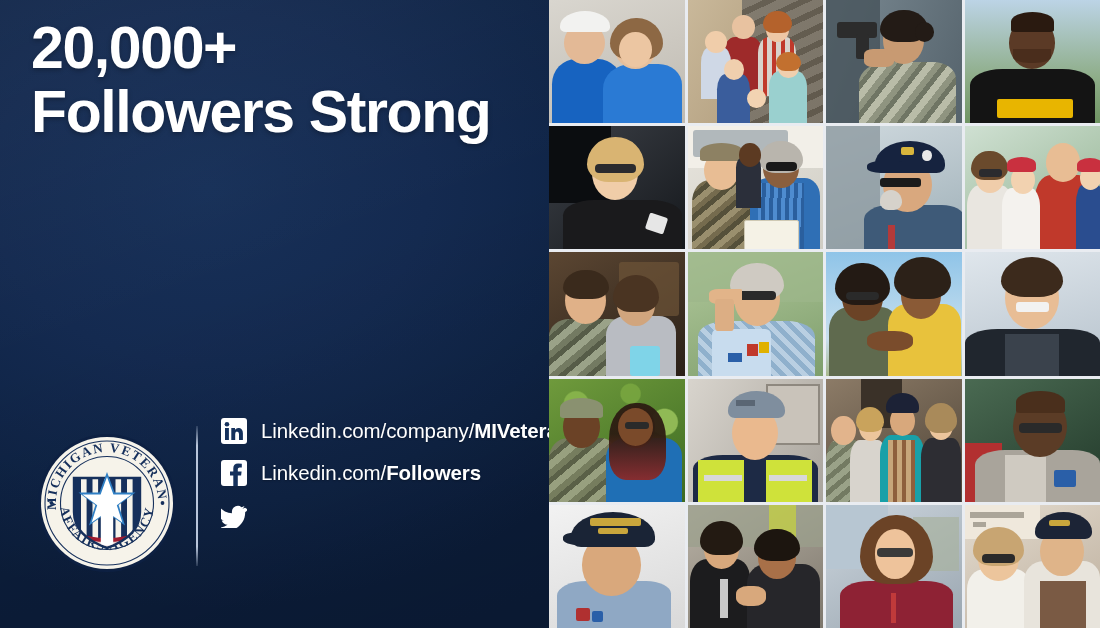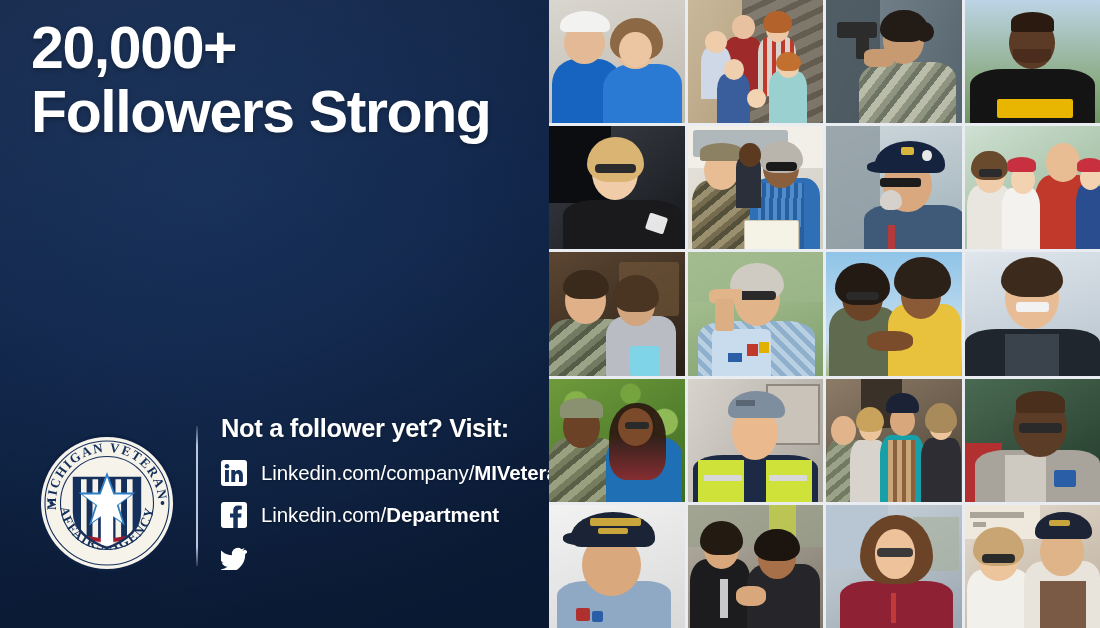--- a/index.html
+++ b/index.html
@@ -226,42 +226,41 @@
 
         <path d="M 71,40 L 78.6,60.5 L 99.5,60.5 L 82.6,73 L 89,93.5 L 71,81 L 53,93.5 L 59.4,73 L 42.5,60.5 L 63.4,60.5 Z" fill="#2f7fc4"></path>
         <path d="M 71,45 L 77.4,62.5 L 95.5,62.5 L 80.8,73.2 L 86.4,90.5 L 71,79.8 L 55.6,90.5 L 61.2,73.2 L 46.5,62.5 L 64.6,62.5 Z" fill="#ffffff"></path>
         <path d="M 64.8,78 L 77.2,78 L 77.2,112 Q 71,115.5 64.8,112 Z" fill="#ffffff"></path>
       </svg>
     </div>
 
     <div class="divider"></div>
 
     <div class="cta">
-      <div class="cta-title">Not a follower yet? Visit:</div>
 
       <div class="social-row">
         <span class="social-icon">
           <svg width="26" height="26" viewBox="0 0 26 26" xmlns="http://www.w3.org/2000/svg">
             <rect x="0" y="0" width="26" height="26" rx="3" fill="#ffffff"></rect>
             <rect x="4" y="10" width="3.9" height="12" fill="#15315c"></rect>
             <circle cx="5.95" cy="6.3" r="2.3" fill="#15315c"></circle>
             <path d="M 10.3,10 L 14,10 L 14,11.7 Q 15.6,9.6 18.2,10.1 Q 21.9,10.8 21.9,15.2 L 21.9,22 L 18,22 L 18,16 Q 18,13.4 15.9,13.4 Q 14.2,13.4 14.2,15.9 L 14.2,22 L 10.3,22 Z" fill="#15315c"></path>
           </svg>
         </span>
         <span class="social-text"><span>Linkedin.com/company/</span><b>MIVeteran</b></span>
       </div>
 
       <div class="social-row">
         <span class="social-icon">
           <svg width="26" height="26" viewBox="0 0 26 26" xmlns="http://www.w3.org/2000/svg">
             <rect x="0" y="0" width="26" height="26" rx="3" fill="#ffffff"></rect>
             <path d="M 16.8,26 L 16.8,15.6 L 20.1,15.6 L 20.6,11.5 L 16.8,11.5 L 16.8,9 Q 16.8,7.4 19,7.5 L 20.8,7.5 L 20.8,3.7 Q 19.2,3.4 17.1,3.4 Q 12.3,3.4 12.3,8.3 L 12.3,11.5 L 9,11.5 L 9,15.6 L 12.3,15.6 L 12.3,26 Z" fill="#15315c"></path>
           </svg>
         </span>
-        <span class="social-text"><span>Linkedin.com/</span><b>Department</b></span>
+        <span class="social-text"><span>Linkedin.com/</span><b>Followers</b></span>
       </div>
 
       <div class="social-row">
         <span class="social-icon">
           <svg width="26" height="26" viewBox="0 0 26 26" xmlns="http://www.w3.org/2000/svg">
             <path d="M 25.2,5.6 q -1.35,0.6 -2.9,0.82 1.67,-1 2.26,-2.88 -1.55,0.92 -3.3,1.28 -1.47,-1.56 -3.6,-1.56 -2.73,0 -4.62,1.93 -1.9,1.93 -1.9,4.7 0,0.78 0.16,1.5 -4,-0.2 -7.5,-2.05 -3.5,-1.85 -5.95,-4.95 -0.9,1.56 -0.9,3.3 0,3.5 2.8,5.4 -1.25,-0.04 -2.35,-0.66 l 0,0.08 q 0,2.4 1.55,4.22 1.55,1.82 3.8,2.26 -0.67,0.18 -1.4,0.18 -0.5,0 -1,-0.1 0.63,1.98 2.33,3.25 1.7,1.27 3.85,1.3 -3.55,2.8 -8.07,2.8 -0.8,0 -1.55,-0.1 4.6,2.97 10.05,2.97 3.45,0 6.47,-1.1 3.02,-1.1 5.15,-2.95 2.13,-1.85 3.67,-4.25 1.54,-2.4 2.29,-5 0.75,-2.6 0.75,-5.2 l 0,-0.7 q 1.6,-1.17 2.7,-2.8 z" fill="#ffffff" transform="translate(0.4,0.6) scale(0.94)"></path>
           </svg>
         </span>
       </div>
     </div>

